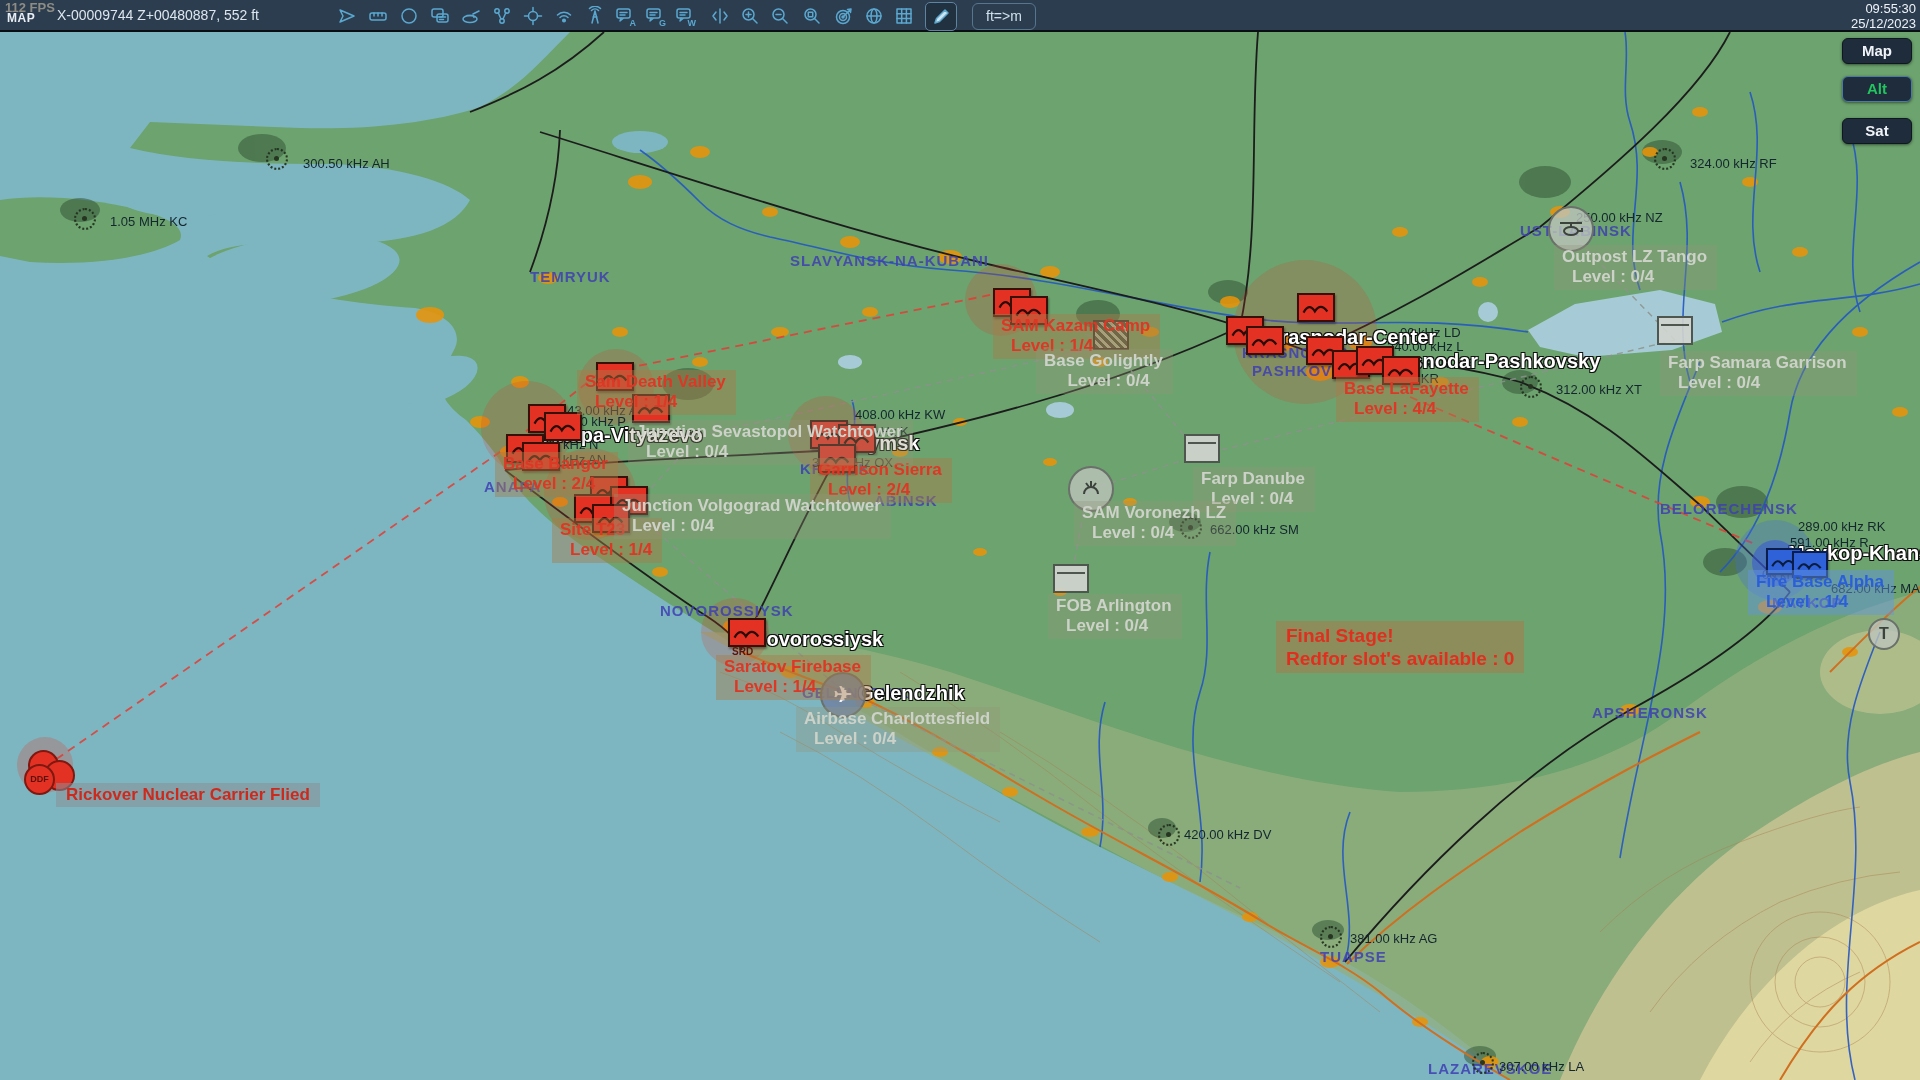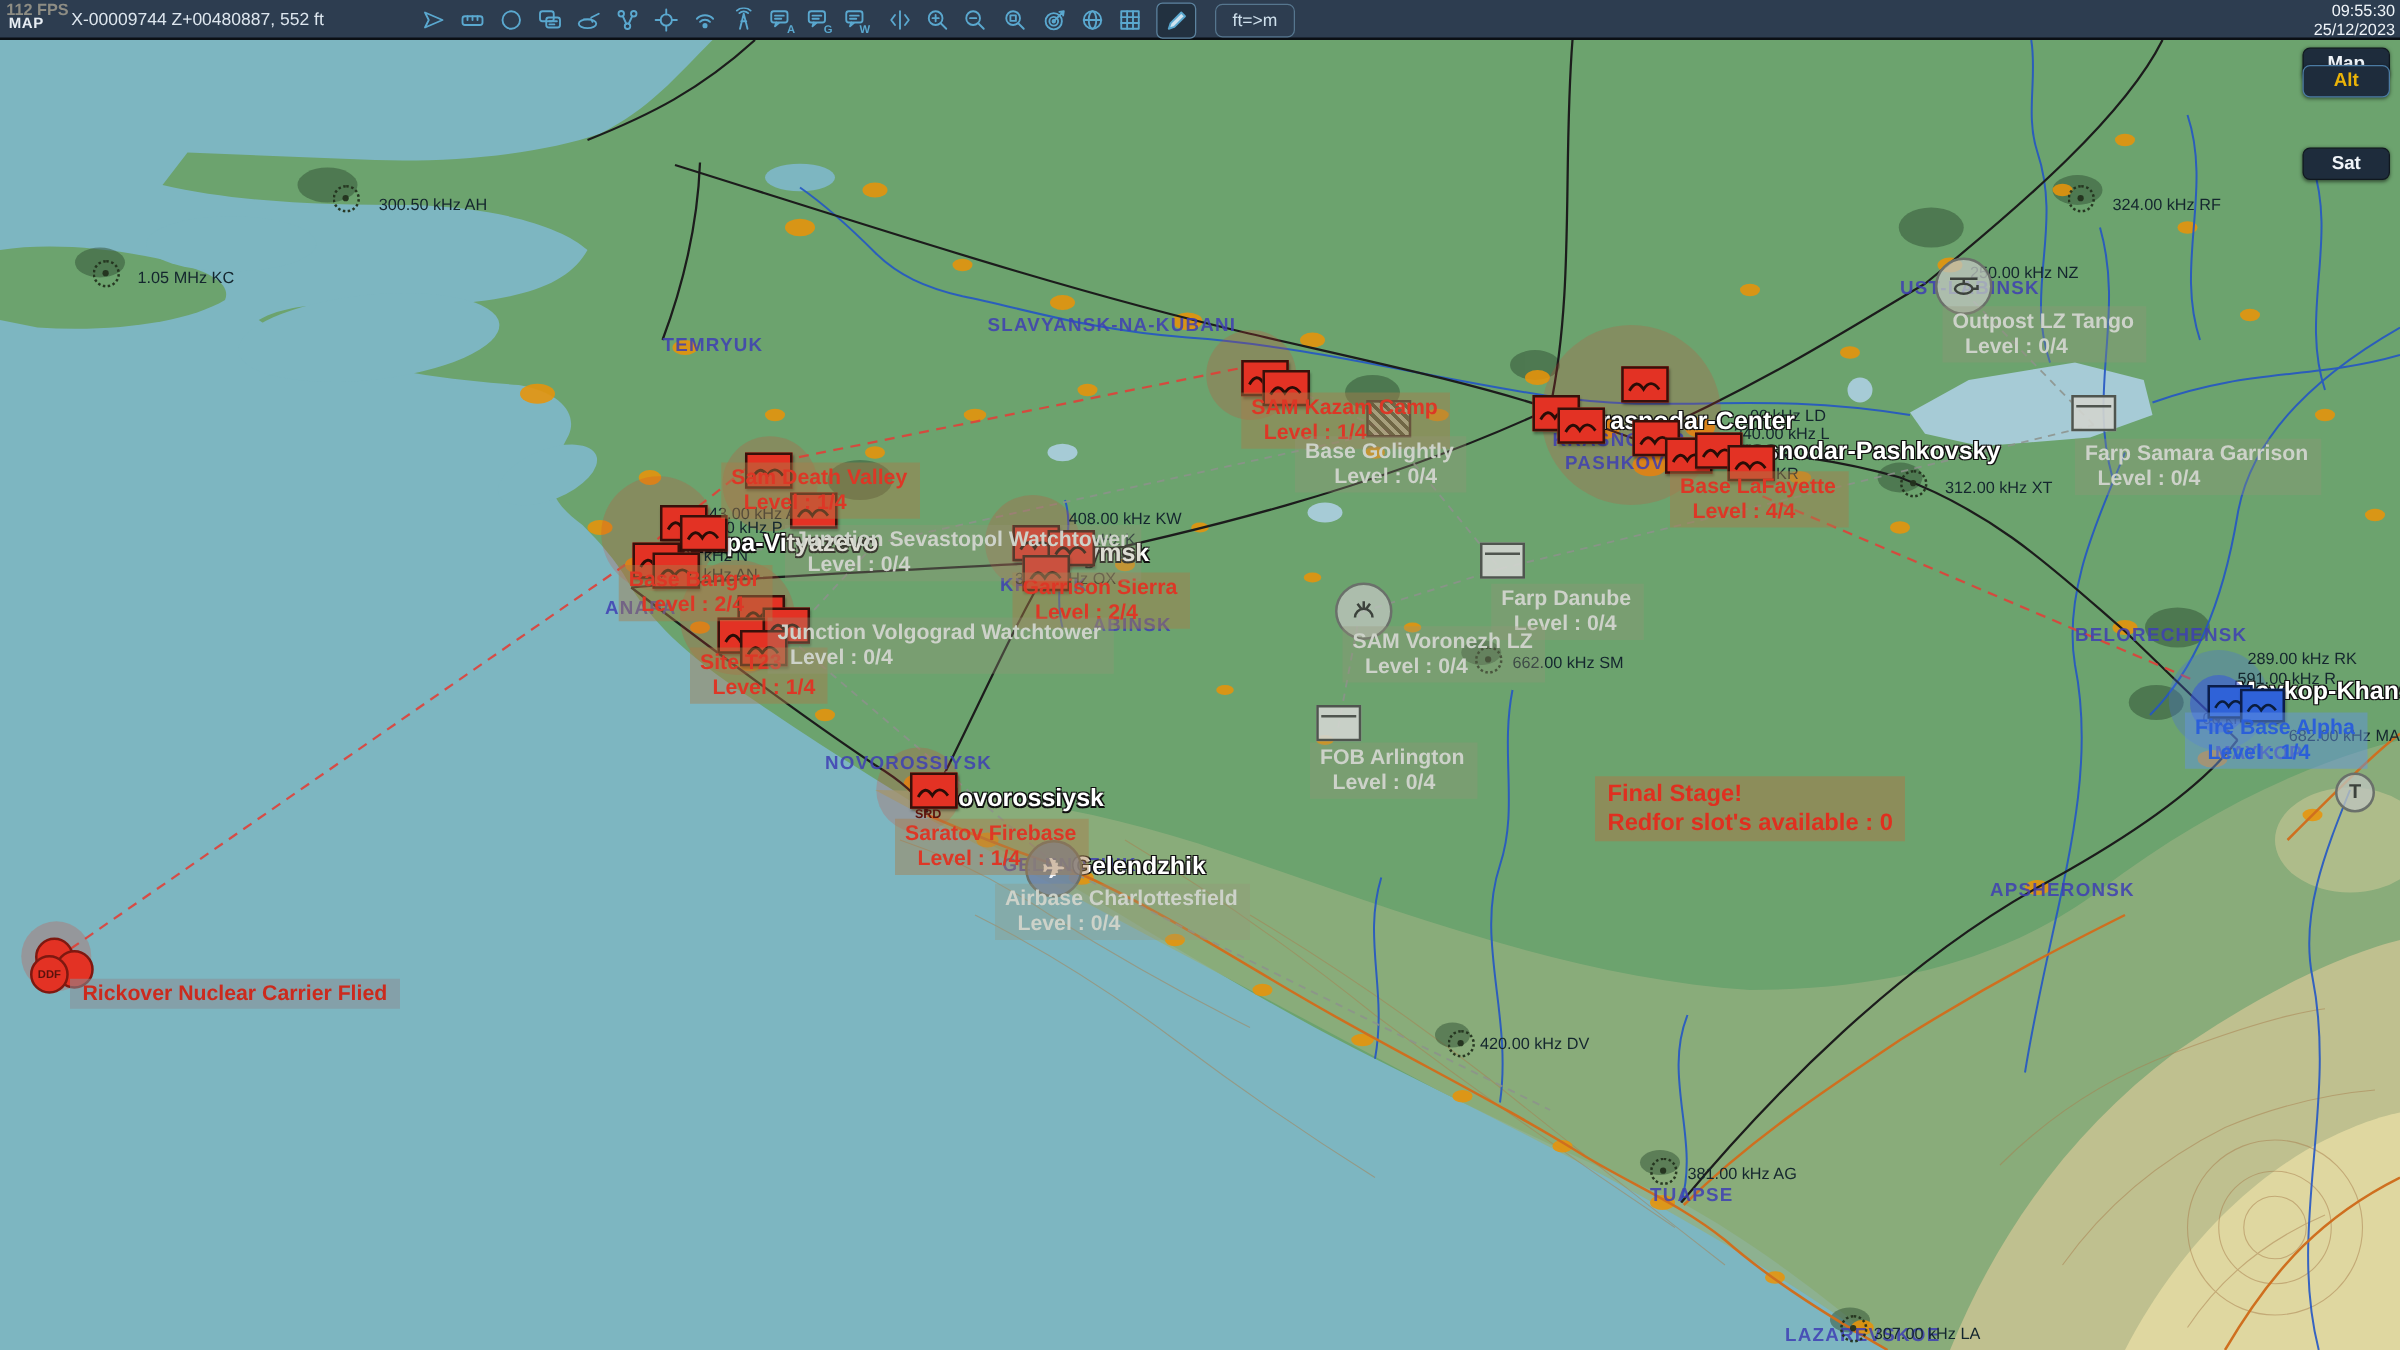--- a/index.html
+++ b/index.html
@@ -598,15 +598,15 @@
       <div class="unit-blue" style="left: 1792px; top: 519px;"><svg viewBox="0 0 30 21">
           <path d="M4,15 q5,-9 10,-1 q5,-8 11,0"></path>
         </svg></div>
       <div class="carrier-label" style="left: 27px; top: 751px; margin-left: 29px;">Rickover Nuclear Carrier Flied</div>
       <div class="notice" style="left: 1276px; top: 589px;"><span>Final Stage!</span><br><span>Redfor slot's available : 0</span></div>
     </div>
 </div>
 
 <div id="viewbtns">
     <div class="viewbtn" style="top: 38px;">Map</div>
-    <div class="viewbtn active" style="color: #eab308; border-color: rgb(75, 123, 163); top: 52px; margin-left: 27px;">Alt</div>
+    <div class="viewbtn active" style="color: #22c55e; border-color: rgb(75, 123, 163); top: 76px; margin-left: 27px;">Alt</div>
     <div class="viewbtn" style="top: 98px; margin-top: 20px;">Sat</div>
   </div>
 
 </body></html>

